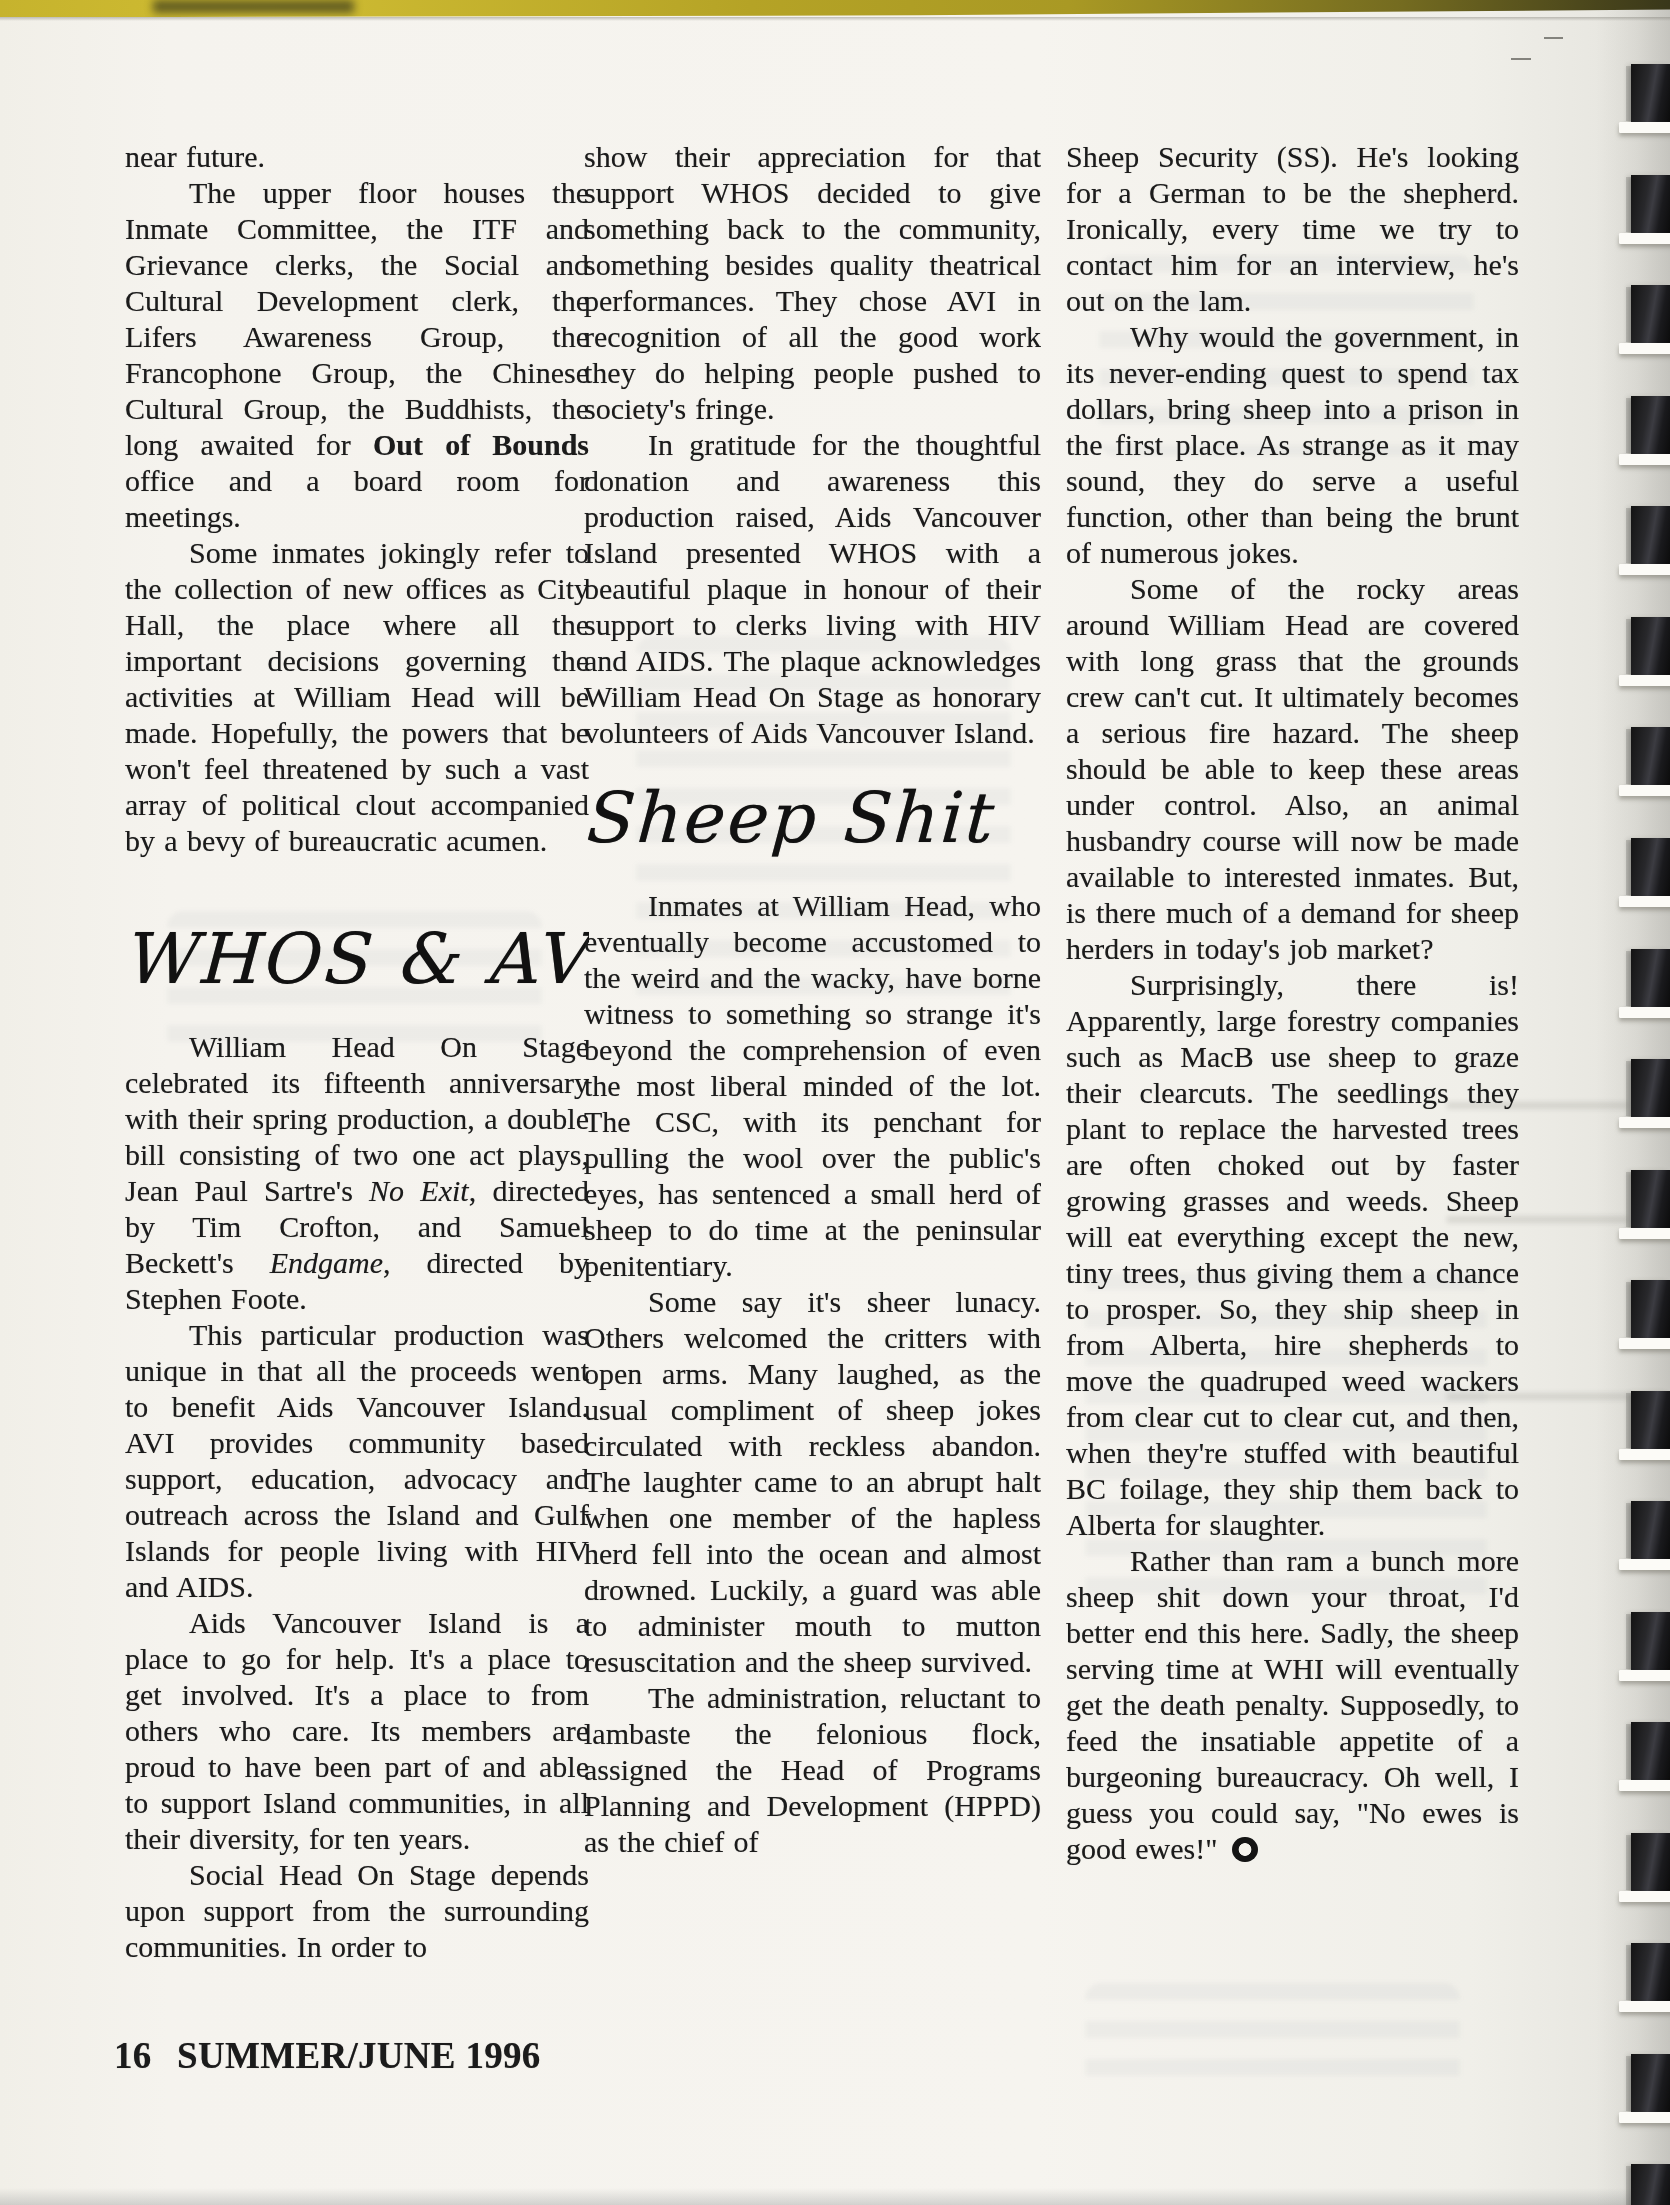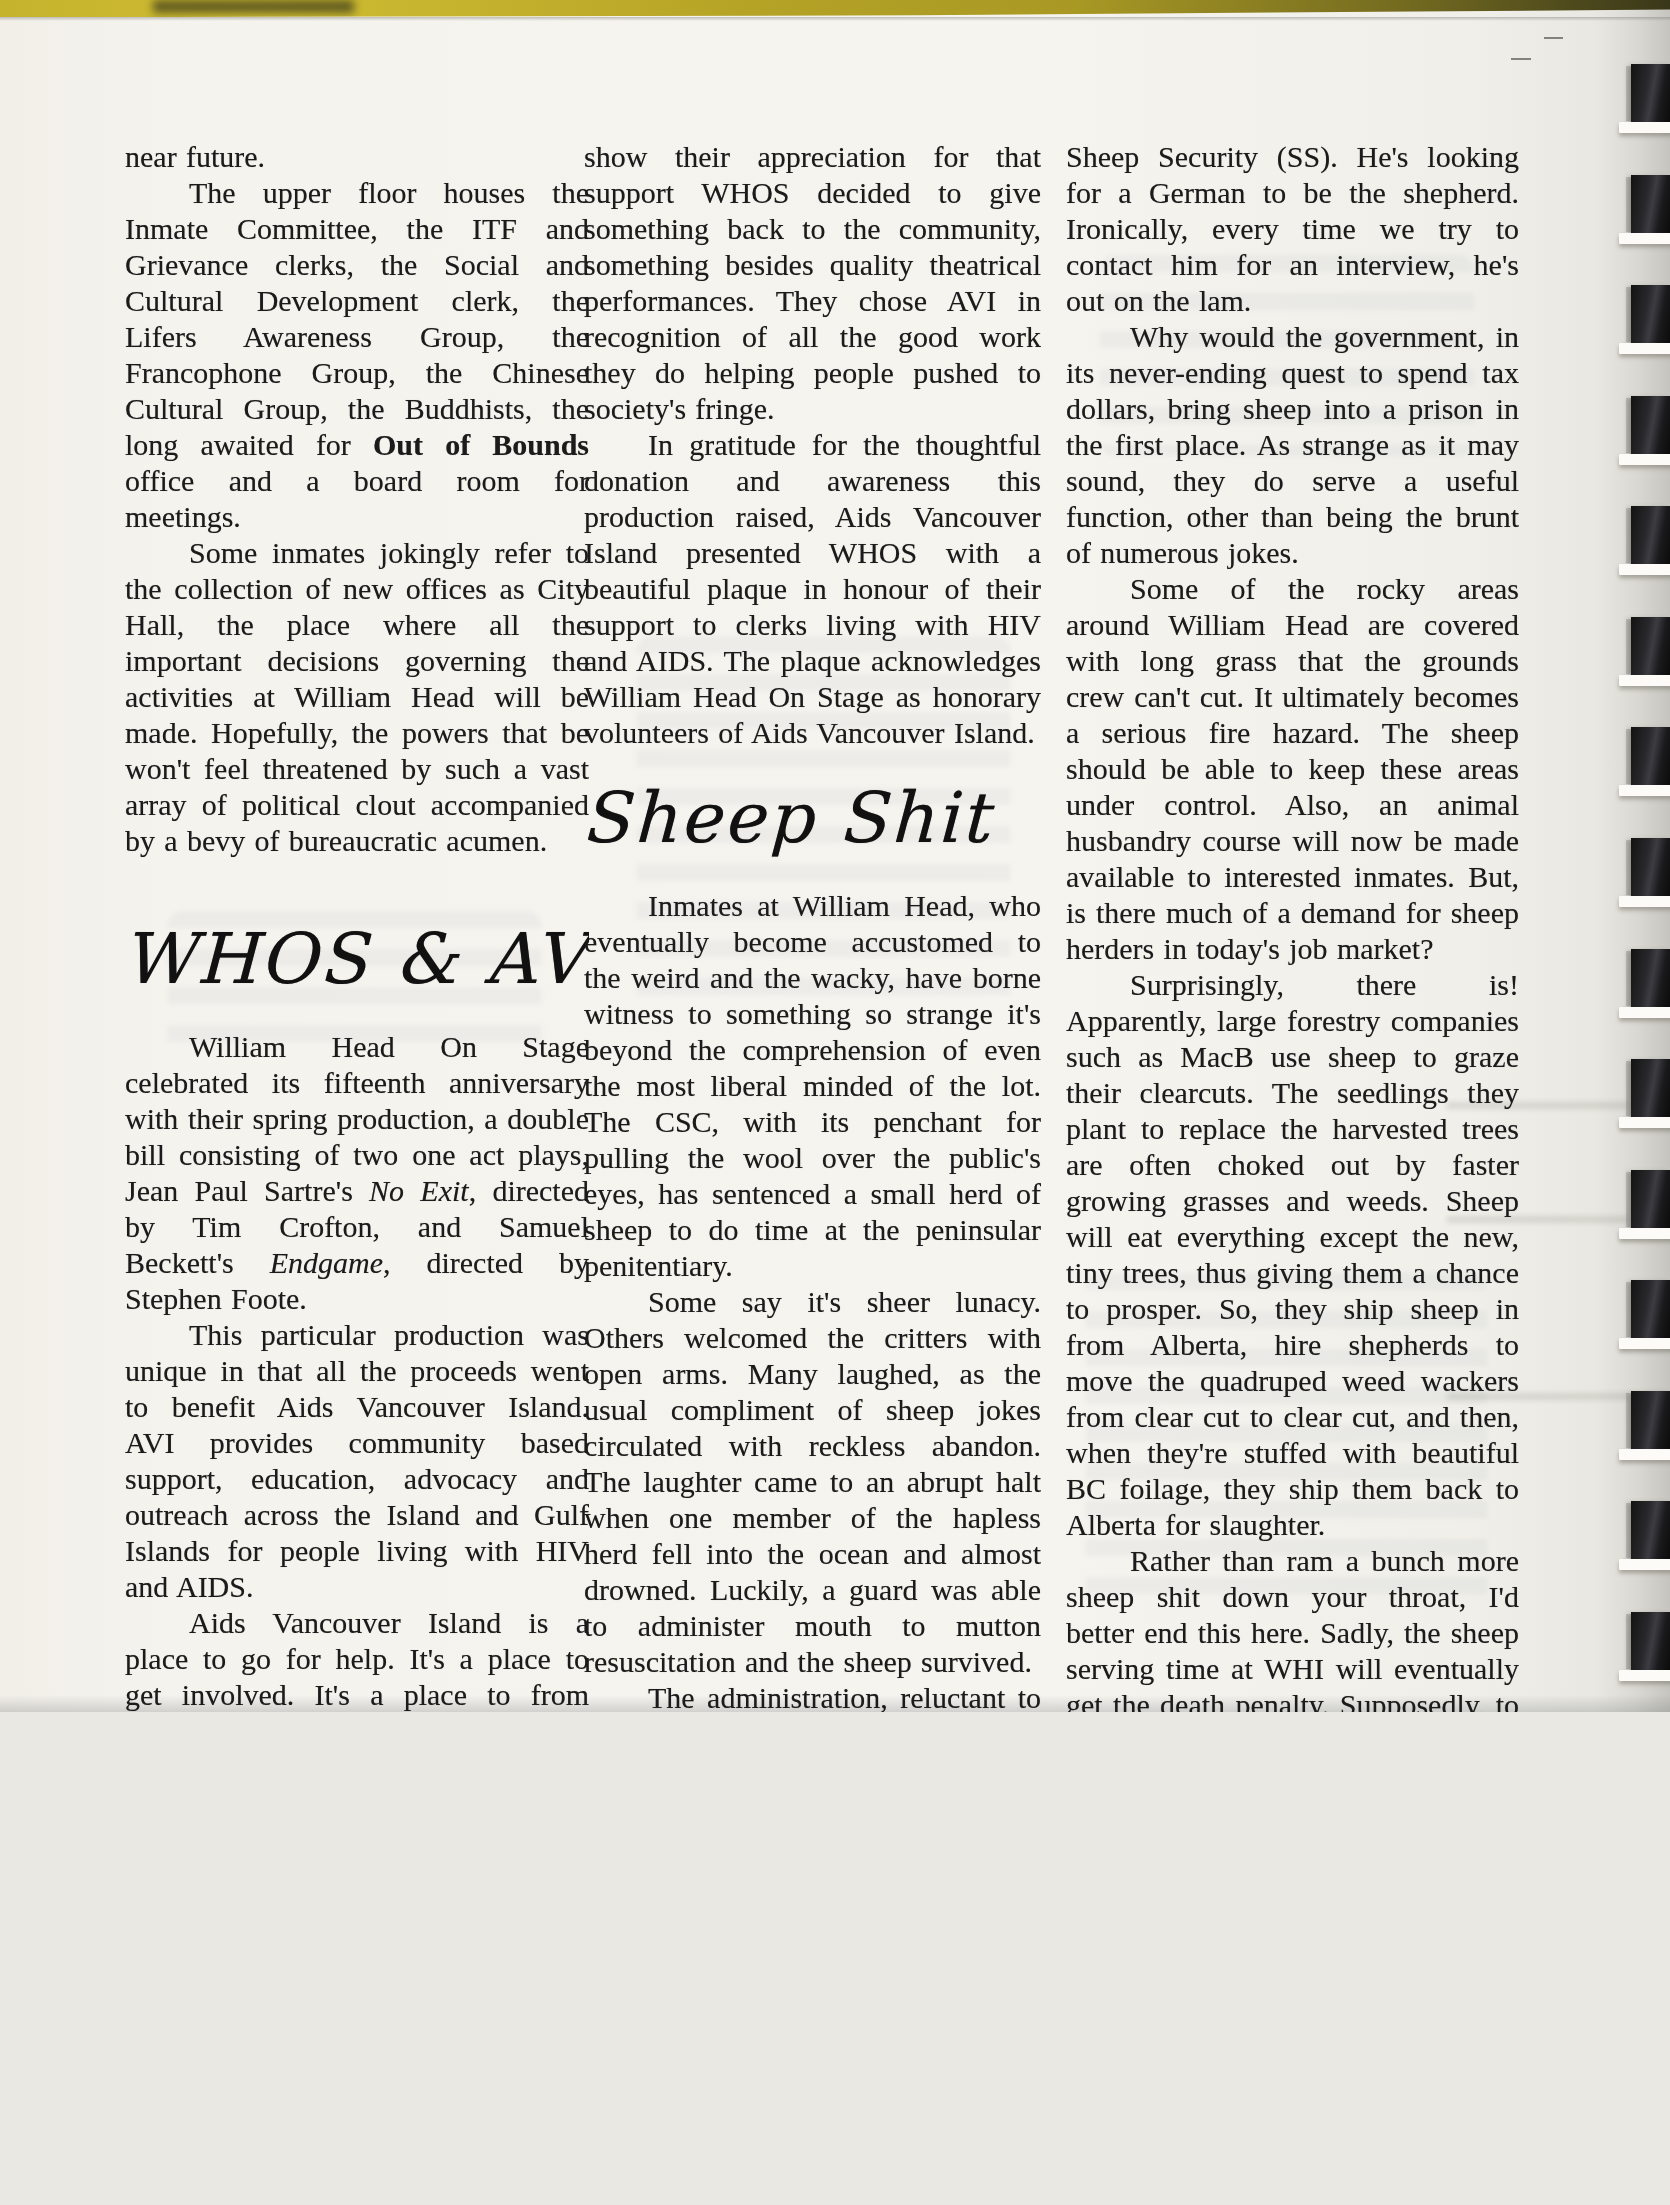--- a/index.html
+++ b/index.html
@@ -2,21 +2,21 @@
 <html style="font-size:10.7px"><head>
 <meta charset="utf-8">
 <style>
   html, body { margin:0; padding:0; }
   body {
     width:1670px; height:2205px;
     font-family:"Liberation Serif","DejaVu Serif",serif;
     background:#e9e8e2;
   }
   .page {
-    position:relative; width:1670px; height:1712px; overflow:hidden;
+    position:relative; width:1670px; height:2205px; overflow:hidden;
     background:linear-gradient(90deg,#f1efe8 0%,#f5f3ee 10%,#f6f4ef 62%,#f0efe9 88%,#e7e6e0 97%,#e2e1db 100%);
     color:#1b1b1b;
   }
   
   .top-strip {
     position:absolute; top:0; left:0; width:100%; height:17.4px;
     background:linear-gradient(90deg,#c6b32d 0%,#d0bd33 16%,#b5a326 45%,#a99924 64%,#746b20 84%,#39371a 100%);
     clip-path:polygon(0 0,100% 0,100% 55%,55% 88%,0 100%);
     z-index:6;
   }

